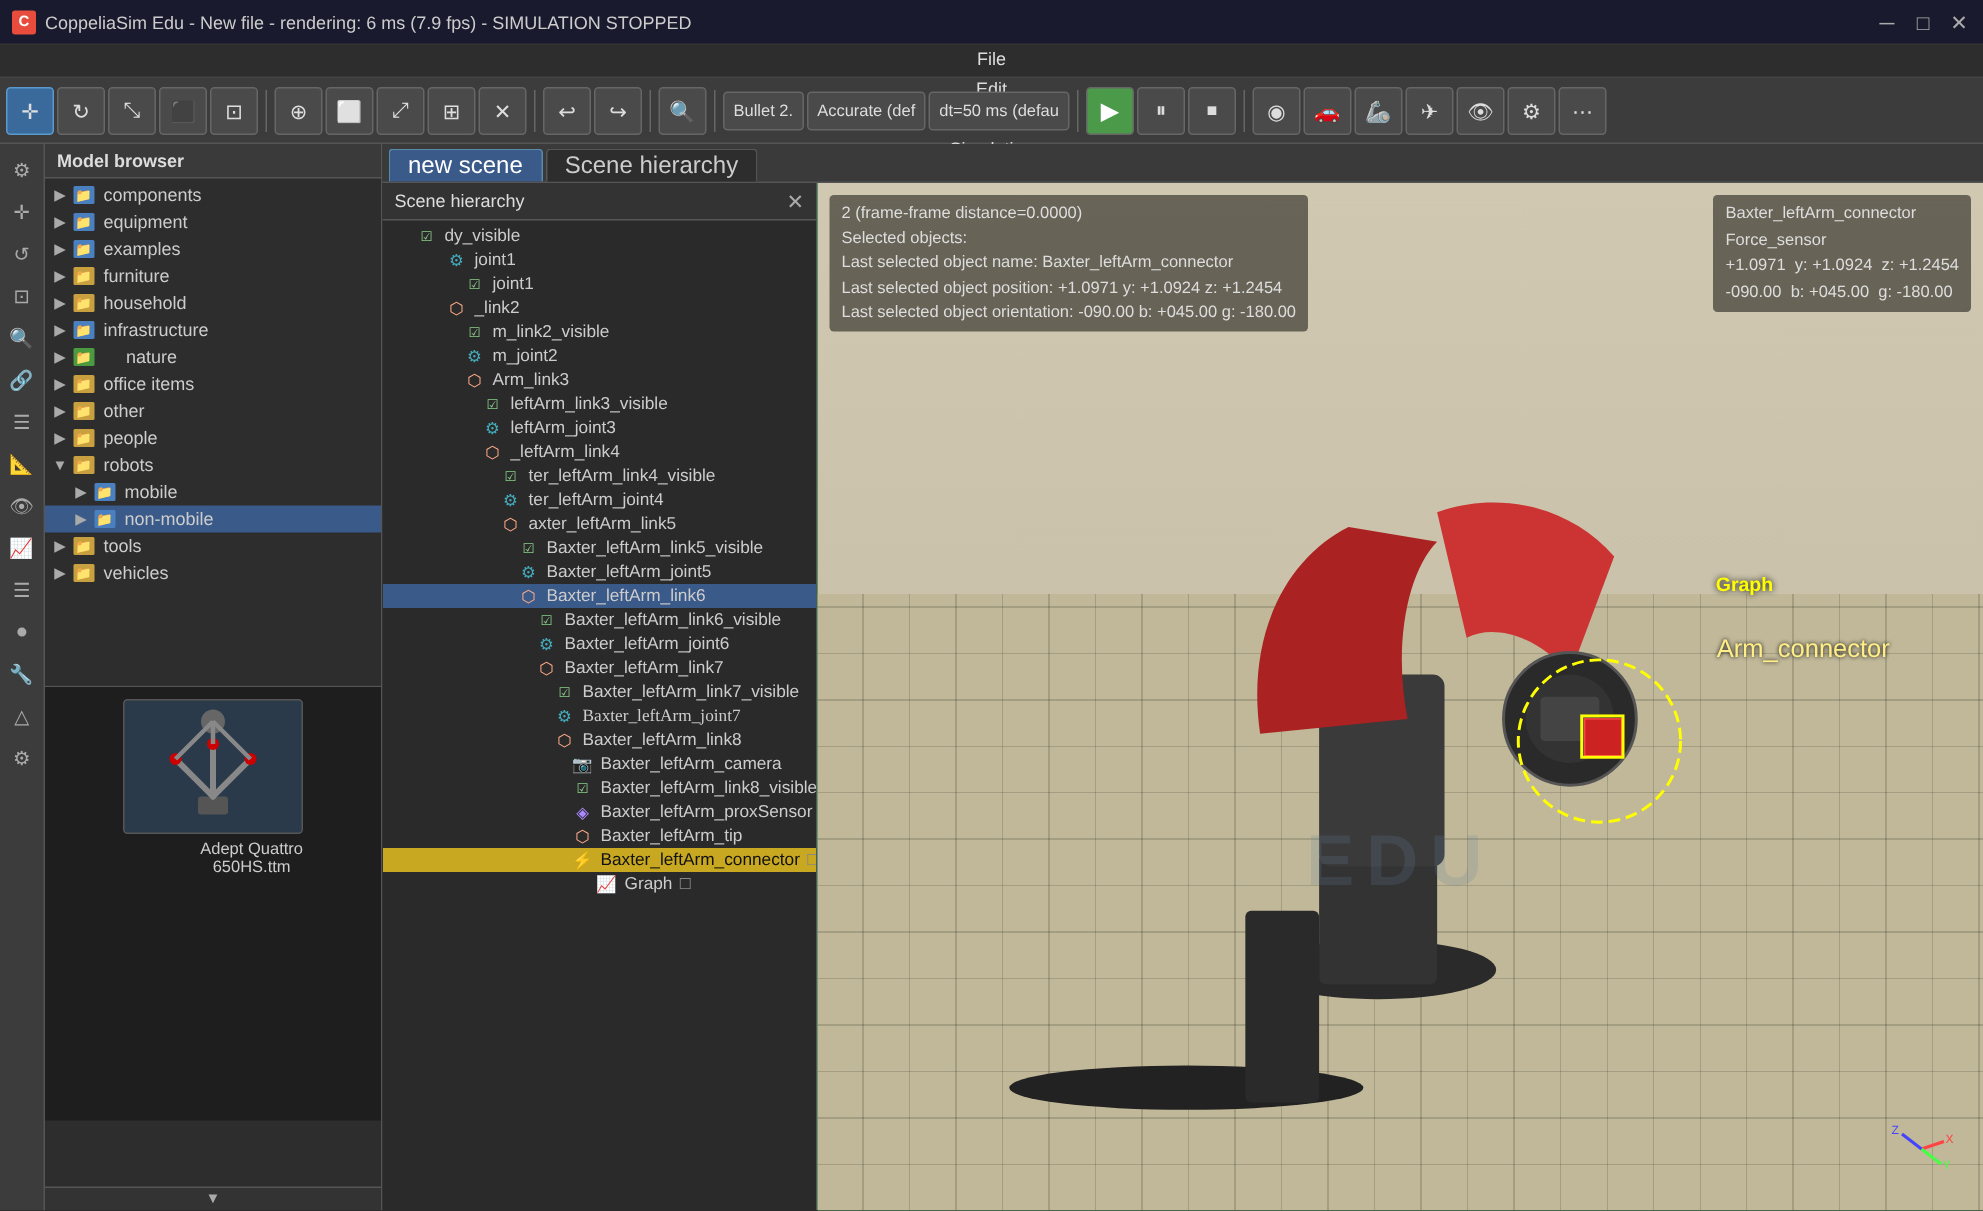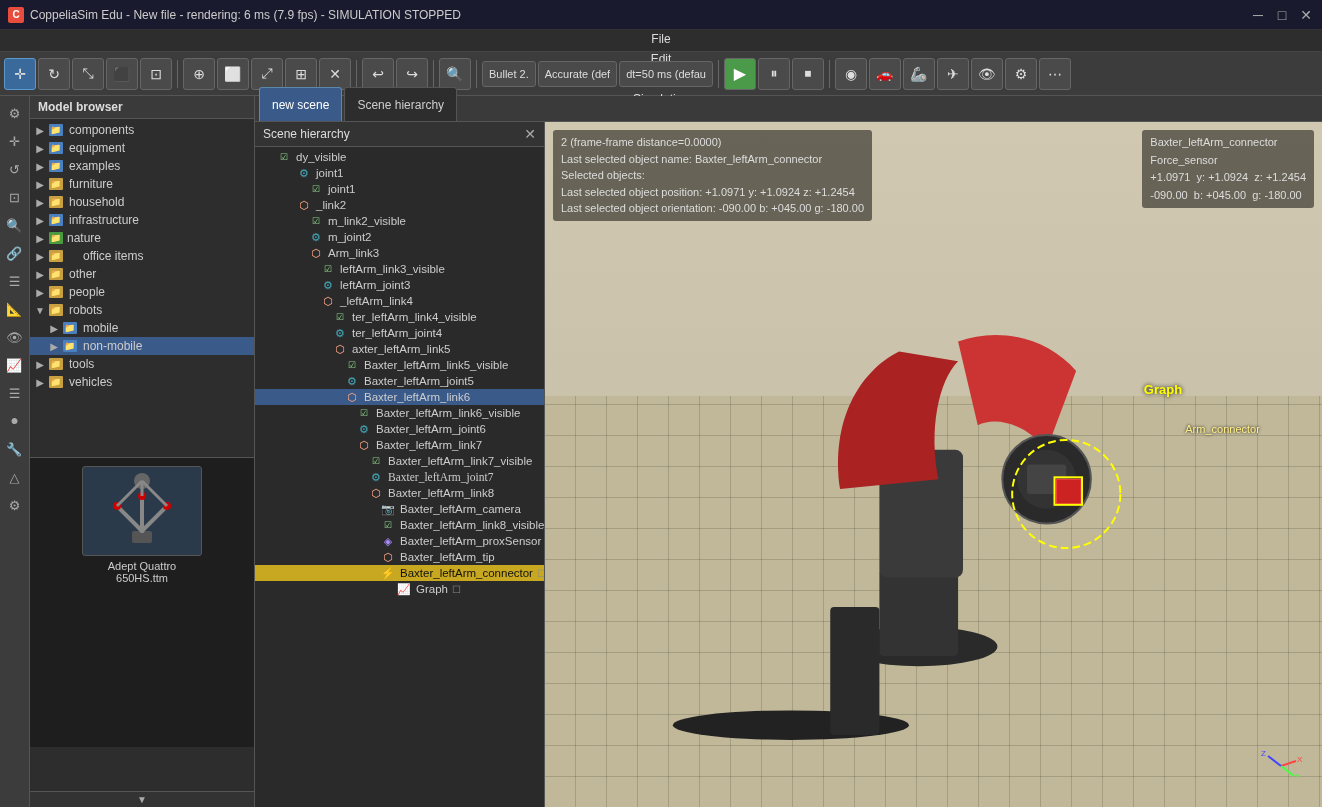--- a/index.html
+++ b/index.html
@@ -139,21 +139,21 @@
       overflow: auto;
       display: flex;
       flex-direction: column;
       align-items: center;
       padding: 8px;
       gap: 8px;
     }
     .preview-item {
       display: flex;
       flex-direction: column;
-      align-items: center;
+      align-items: flex-end;
       gap: 4px;
     }
     .preview-thumb {
       width: 120px; height: 90px;
       background: #2a3a4a;
       border: 1px solid #555;
       border-radius: 3px;
       display: flex;
       align-items: center;
       justify-content: center;
@@ -173,26 +173,26 @@
     
     #tabs-bar {
       background: #3a3a3a;
       height: 26px;
       display: flex;
       align-items: flex-end;
       border-bottom: 1px solid #555;
       padding: 0 4px;
     }
     .tab {
-      height: 34px; padding: 0 12px;
+      height: 22px; padding: 0 12px;
       background: #2d2d2d;
       border: 1px solid #555;
       border-bottom: none;
       cursor: pointer;
-      font-size: 12px;
+      font-size: 16px;
       display: flex;
       align-items: center;
       color: #ccc;
       border-radius: 3px 3px 0 0;
       margin-right: 2px;
     }
     .tab.active { background: #3a5a8a; color: #fff; border-color: #5a8aaa; }
 
     
     #scene-and-3d {
@@ -302,21 +302,21 @@
       color: #ffff00;
       font-size: 13px;
       font-weight: bold;
       text-shadow: 0 0 4px #000;
     }
     .connector-label-3d {
       position: absolute;
       top: 44%;
       right: 8%;
       color: #ffee88;
-      font-size: 11px;
+      font-size: 17px;
       text-shadow: 0 0 3px #000;
     }
 
     
     .axes-indicator {
       position: absolute;
       bottom: 16px;
       right: 16px;
       width: 50px;
       height: 50px;
@@ -461,26 +461,26 @@
           <span style="margin-left: 3px;">household</span>
         </div>
         <div class="tree-item" style="padding-left: 4px;">
           <span class="tree-expand">▶</span>
           <span class="folder-icon" style="background: rgb(74, 127, 192); font-size: 9px;">📁</span>
           <span style="margin-left: 3px;">infrastructure</span>
         </div>
         <div class="tree-item" style="padding-left: 4px;">
           <span class="tree-expand">▶</span>
           <span class="folder-icon" style="background: rgb(74, 154, 64); font-size: 9px;">📁</span>
-          <span style="margin-left: 1px;">nature</span>
+          <span style="margin-left: 18px;">nature</span>
         </div>
         <div class="tree-item" style="padding-left: 4px;">
           <span class="tree-expand">▶</span>
           <span class="folder-icon" style="background: rgb(200, 160, 64); font-size: 9px;">📁</span>
-          <span style="margin-left: 17px; text-align: right;">office items</span>
+          <span style="margin-left: 3px; text-align: right;">office items</span>
         </div>
         <div class="tree-item" style="padding-left: 4px;">
           <span class="tree-expand">▶</span>
           <span class="folder-icon" style="background: rgb(200, 160, 64); font-size: 9px;">📁</span>
           <span style="margin-left: 3px;">other</span>
         </div>
         <div class="tree-item" style="padding-left: 4px;">
           <span class="tree-expand">▶</span>
           <span class="folder-icon" style="background: rgb(200, 160, 64); font-size: 9px;">📁</span>
           <span style="margin-left: 3px;">people</span>
@@ -698,36 +698,37 @@
             <rect x="490" y="295" width="40" height="30" fill="#444" rx="3"></rect>
 
             <rect x="520" y="310" width="25" height="25" fill="#cc2222" stroke="#ff4444" stroke-width="1"></rect>
 
             <ellipse cx="530" cy="325" rx="55" ry="55" fill="none" stroke="#ffff00" stroke-width="2" stroke-dasharray="8,4"></ellipse>
             <rect x="518" y="308" width="28" height="28" fill="none" stroke="#ffff00" stroke-width="2"></rect>
           </svg>
 
           <div id="info-overlay">
             <div>2 (frame-frame distance=0.0000)</div>
+            <div>Selected objects:</div>
             <div>Last selected object name:  Baxter_leftArm_connector</div>
-            <div>Selected objects:</div>
             <div>Last selected object position:  +1.0971  y: +1.0924  z: +1.2454</div>
             <div>Last selected object orientation:  -090.00  b: +045.00  g: -180.00</div>
           </div>
 
           <div id="info-overlay-right">
             <div>Baxter_leftArm_connector</div>
             <div>Force_sensor</div>
             <div>+1.0971 &nbsp;y: +1.0924 &nbsp;z: +1.2454</div>
             <div>-090.00 &nbsp;b: +045.00 &nbsp;g: -180.00</div>
           </div>
 
           <div class="graph-label-3d">Graph</div>
           <div class="connector-label-3d">Arm_connector</div>
 
+          <div class="watermark">EDU</div>
 
           <div class="axes-indicator">
             <svg width="50" height="50" viewBox="0 0 50 50">
               <line x1="25" y1="25" x2="40" y2="20" stroke="#ff4444" stroke-width="2"></line>
               <line x1="25" y1="25" x2="38" y2="35" stroke="#44ff44" stroke-width="2"></line>
               <line x1="25" y1="25" x2="12" y2="15" stroke="#4444ff" stroke-width="2"></line>
               <text x="41" y="21" font-size="8" fill="#ff4444">X</text>
               <text x="39" y="38" font-size="8" fill="#44ff44">Y</text>
               <text x="5" y="15" font-size="8" fill="#4444ff">Z</text>
             </svg>

